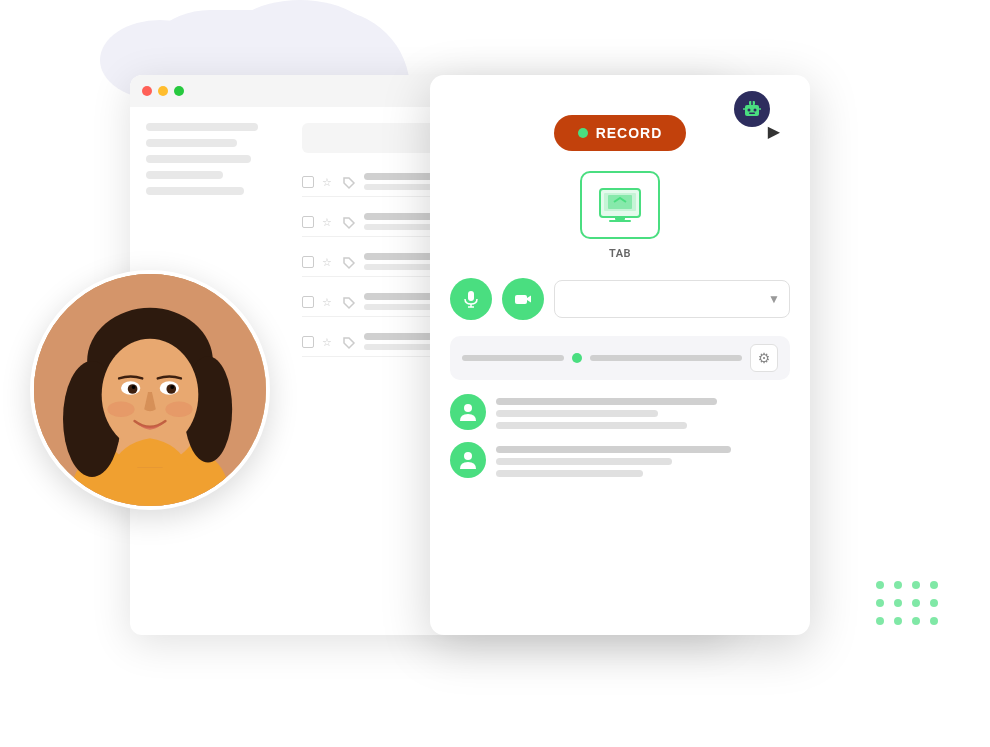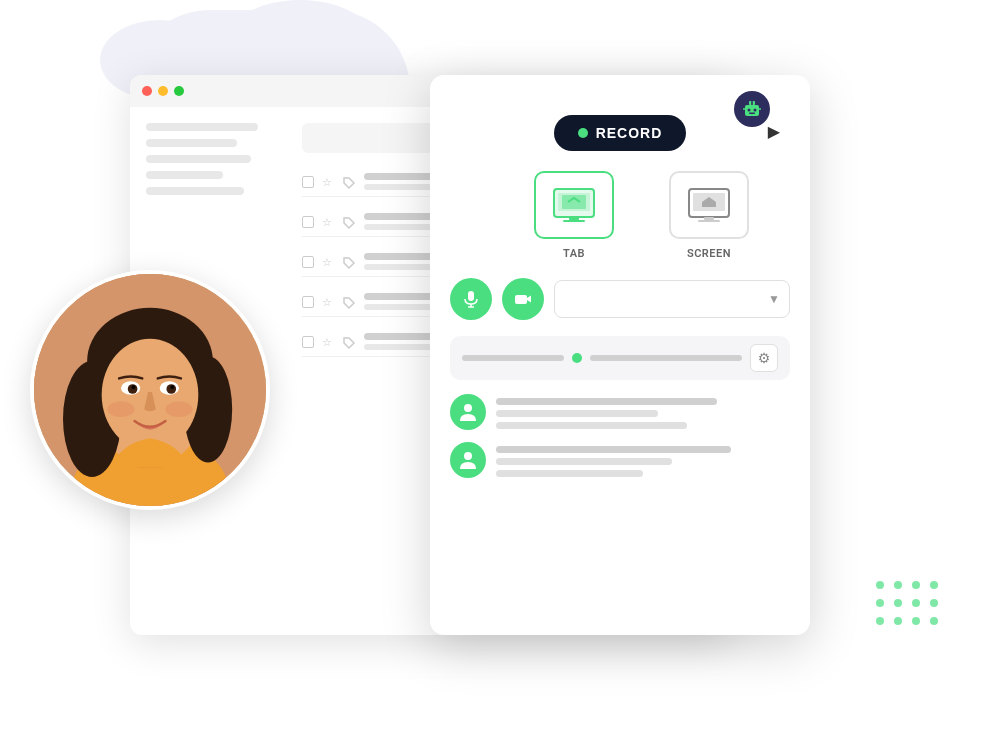--- a/index.html
+++ b/index.html
@@ -228,21 +228,21 @@
     .cursor-icon {
       position: absolute;
       bottom: -10px;
       right: -6px;
       font-size: 16px;
       color: #333;
     }
 
     
     .record-btn {
-      background: #0f172a;
+      background: #c2410c;
       color: white;
       border: none;
       border-radius: 24px;
       padding: 10px 24px;
       font-size: 14px;
       font-weight: 700;
       display: flex;
       align-items: center;
       gap: 8px;
       cursor: pointer;
@@ -263,21 +263,20 @@
       justify-content: center;
       margin-bottom: 18px;
     }
 
     .mode-option {
       display: flex;
       flex-direction: column;
       align-items: center;
       gap: 8px;
       cursor: pointer;
-      margin-left: 43px;
     }
 
     .mode-icon-box {
       width: 80px; height: 68px;
       border-radius: 10px;
       border: 2px solid #e0e0e0;
       display: flex;
       align-items: center;
       justify-content: center;
       background: #fff;
@@ -619,32 +618,20 @@
             <rect x="19" y="31" width="10" height="3" rx="1" fill="#4ade80"></rect>
             <rect x="13" y="34" width="22" height="2" rx="1" fill="#4ade80"></rect>
 
             <rect x="12" y="9" width="24" height="14" rx="1" fill="#4ade80" fill-opacity="0.5"></rect>
             <path d="M18 16 L24 12 L30 16" stroke="#4ade80" stroke-width="2" fill="none"></path>
           </svg>
         </div>
         <span class="mode-label">TAB</span>
       </div>
 
-      <div class="mode-option">
-        <div class="mode-icon-box">
-          <svg width="48" height="38" viewBox="0 0 48 38" fill="none">
-            <rect x="4" y="3" width="40" height="28" rx="3" fill="none" stroke="#888" stroke-width="2"></rect>
-            <rect x="8" y="7" width="32" height="18" rx="1" fill="#e0e0e0"></rect>
-            <rect x="19" y="31" width="10" height="3" rx="1" fill="#ccc"></rect>
-            <rect x="13" y="34" width="22" height="2" rx="1" fill="#ccc"></rect>
-            <path d="M17 16 L24 11 L31 16 L31 21 L17 21 Z" fill="#aaa"></path>
-          </svg>
-        </div>
-        <span class="mode-label">SCREEN</span>
-      </div>
 
     </div>
 
     <div class="audio-row">
       <button class="audio-btn">
         <svg width="18" height="18" viewBox="0 0 18 18" fill="none">
           <rect x="6" y="1" width="6" height="10" rx="3" fill="white"></rect>
           <path d="M3 9 Q3 14 9 14 Q15 14 15 9" stroke="white" stroke-width="1.5" fill="none"></path>
           <line x1="9" y1="14" x2="9" y2="17" stroke="white" stroke-width="1.5"></line>
           <line x1="6" y1="17" x2="12" y2="17" stroke="white" stroke-width="1.5"></line>

